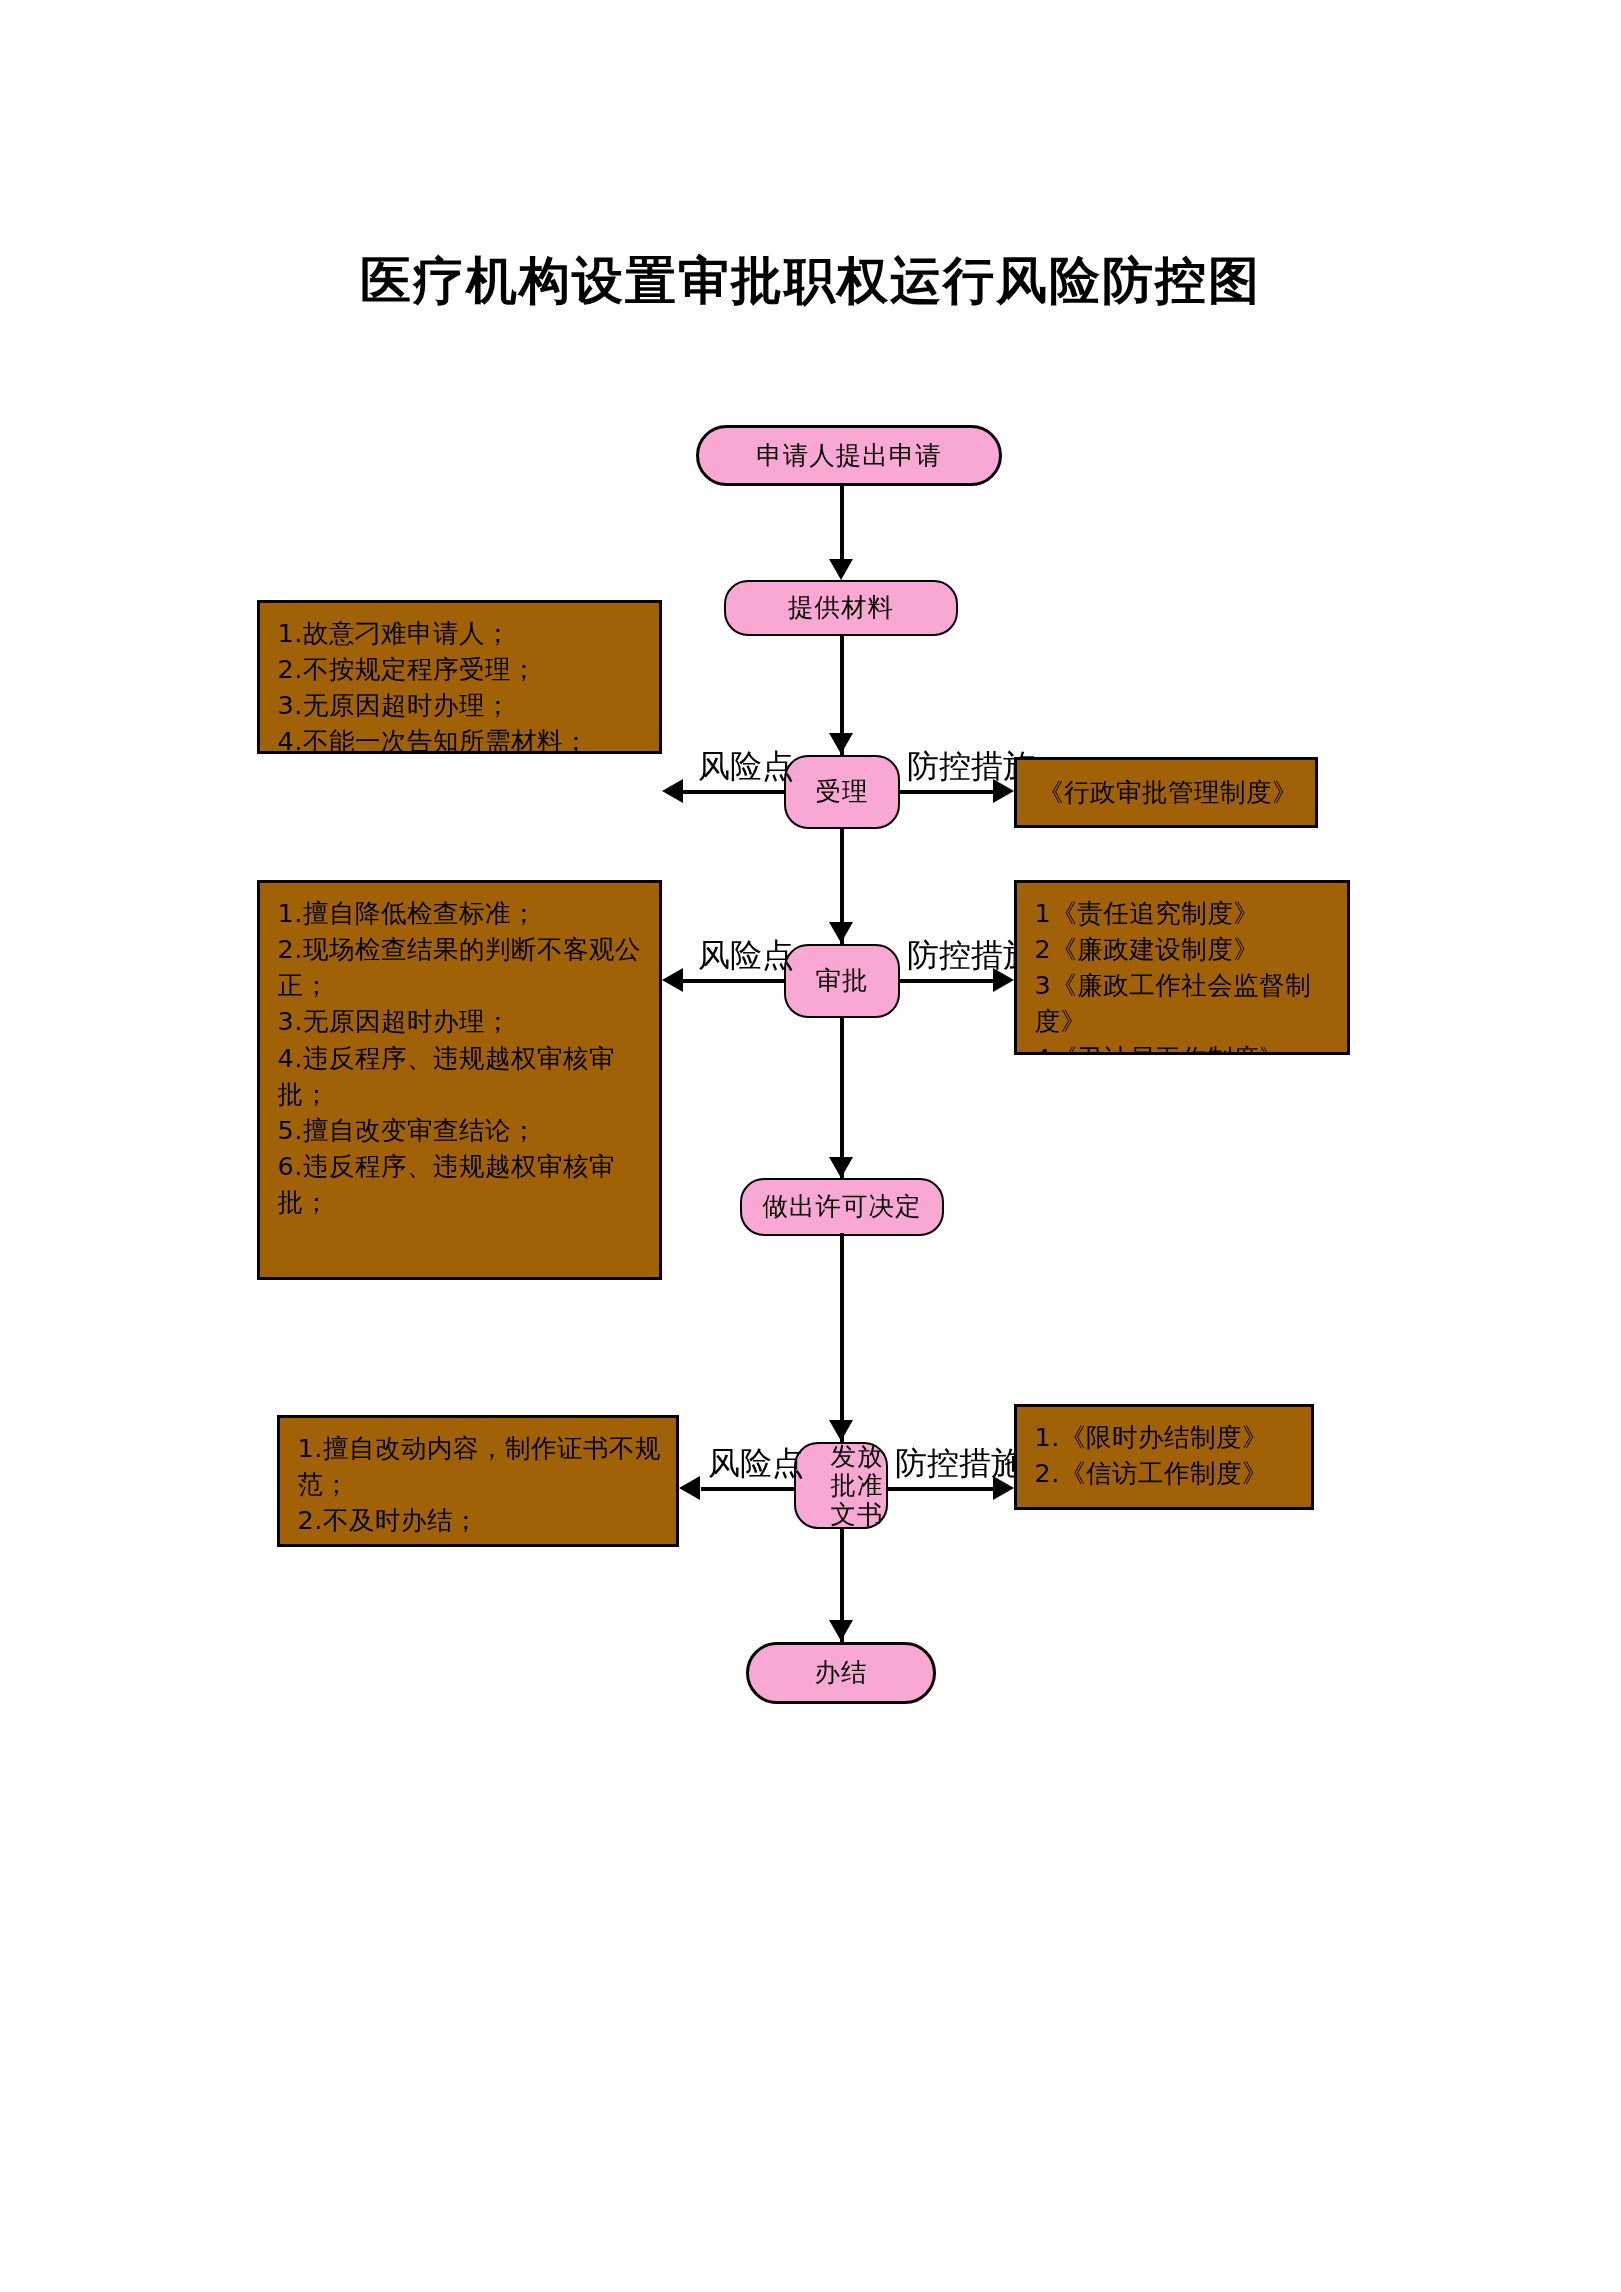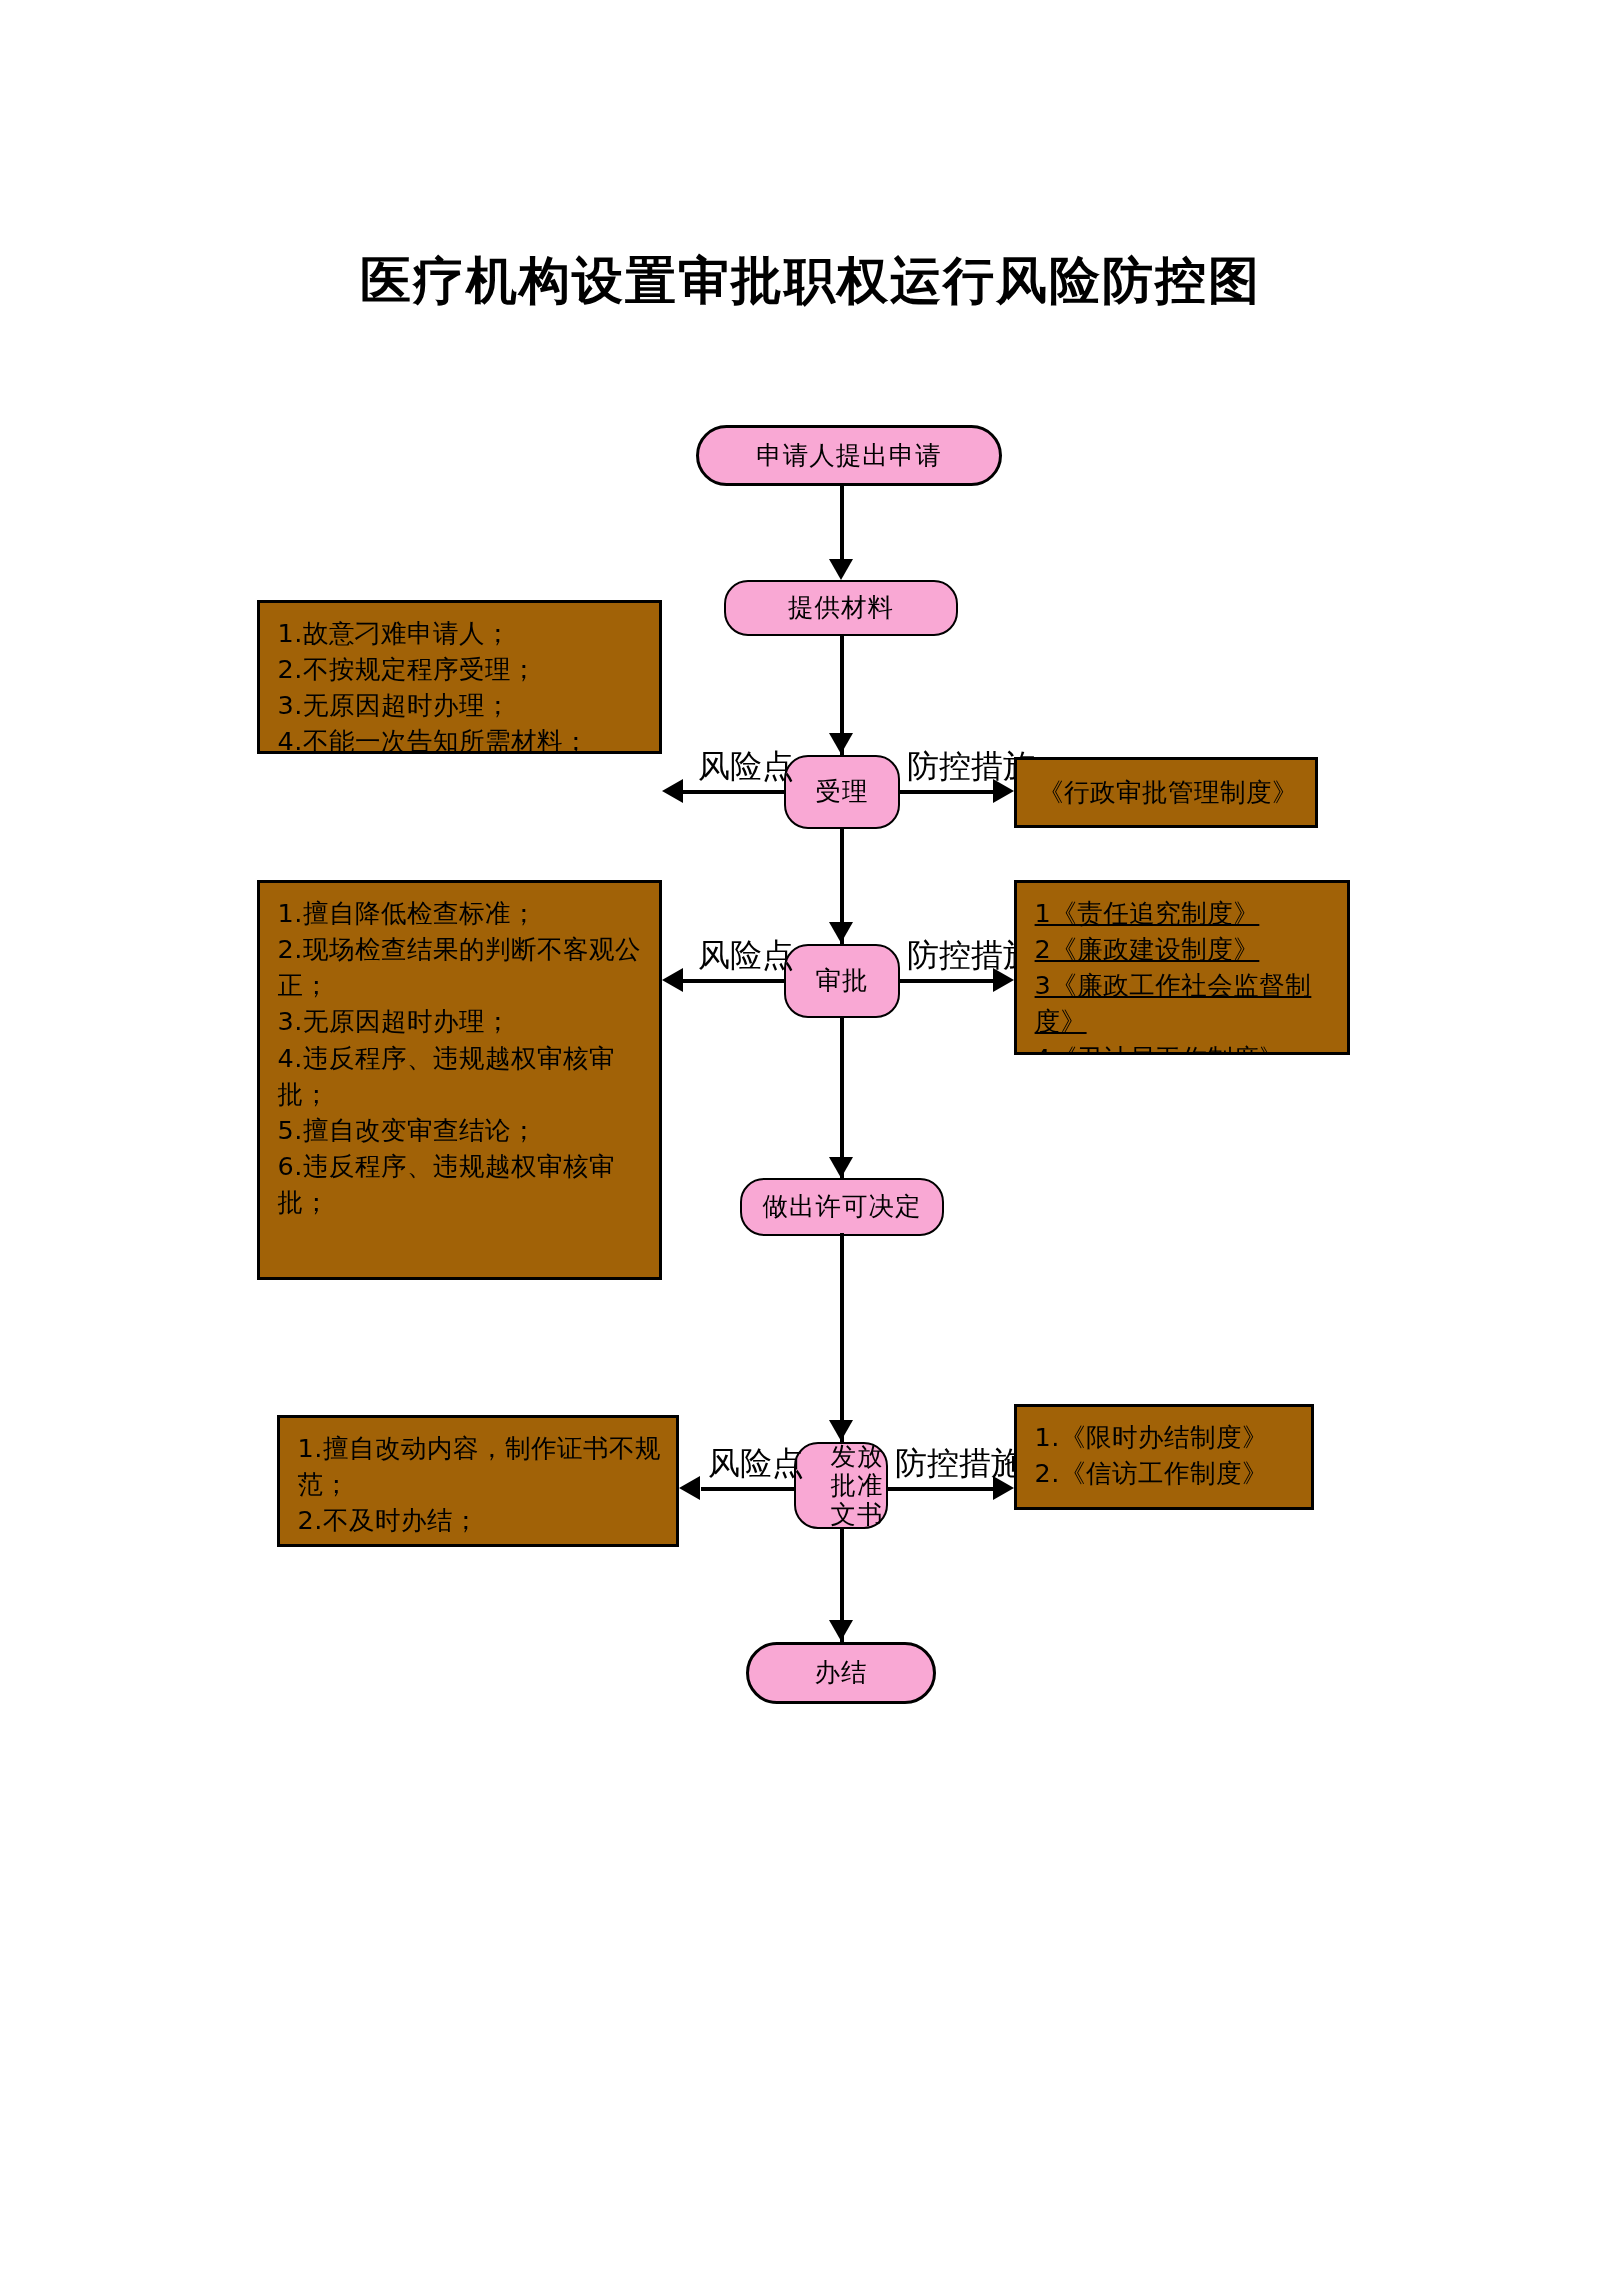--- a/index.html
+++ b/index.html
@@ -183,21 +183,21 @@
   <div class="listbox" style="left:257px; top:880px; width:405px; height:400px;">
     <div class="li">1.擅自降低检查标准；</div>
     <div class="li">2.现场检查结果的判断不客观公正；</div>
     <div class="li">3.无原因超时办理；</div>
     <div class="li">4.违反程序、违规越权审核审批；</div>
     <div class="li">5.擅自改变审查结论；</div>
     <div class="li">6.违反程序、违规越权审核审批；</div>
 
   </div>
 
-  <div class="listbox" style="left:1014px; top:880px; width:336px; height:175px;text-decoration:underline;">
+  <div class="listbox" style="left:1014px; top:880px; width:336px; height:175px;">
     <div class="li">1《责任追究制度》</div>
     <div class="li">2《廉政建设制度》</div>
     <div class="li">3《廉政工作社会监督制度》</div>
     <div class="li">4《卫计局工作制度》</div>
   </div>
 
   <div class="vline" style="left:840px; top:1018px; height:165px;"></div>
   <div class="arrow-down" style="left:829px; top:1157px;"></div>
 
   <div class="node rect" style="left:740px; top:1178px; width:204px; height:58px;">

